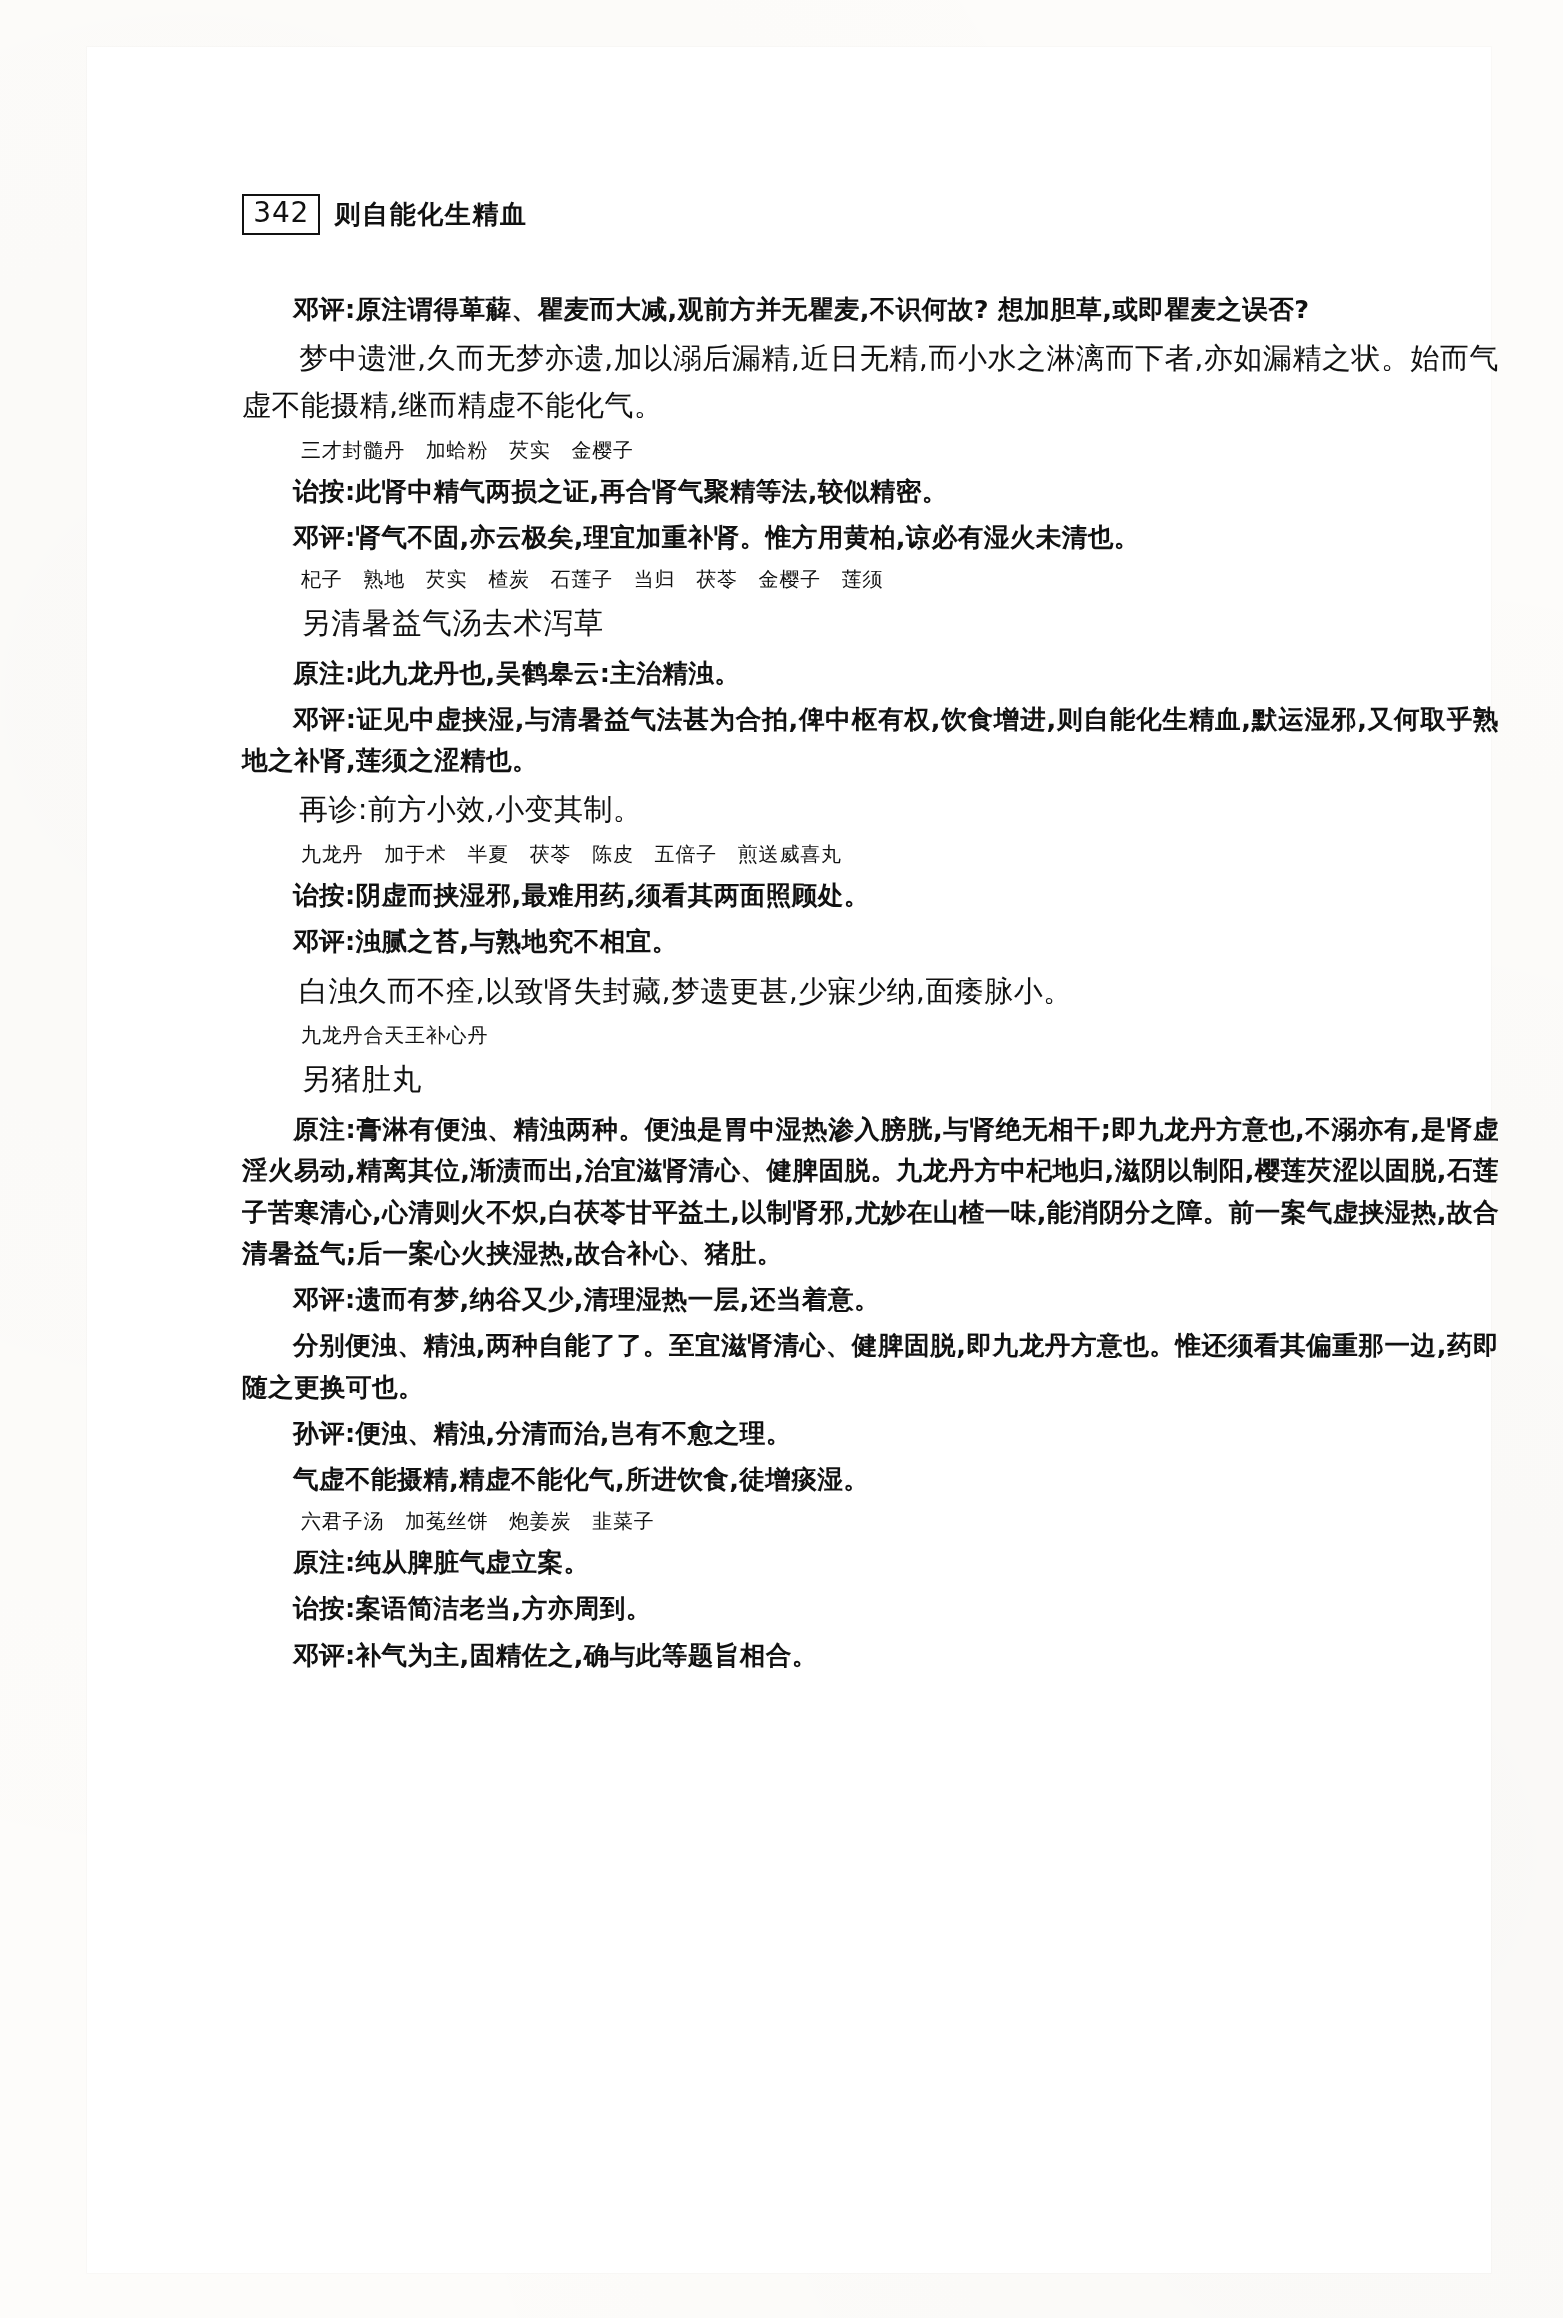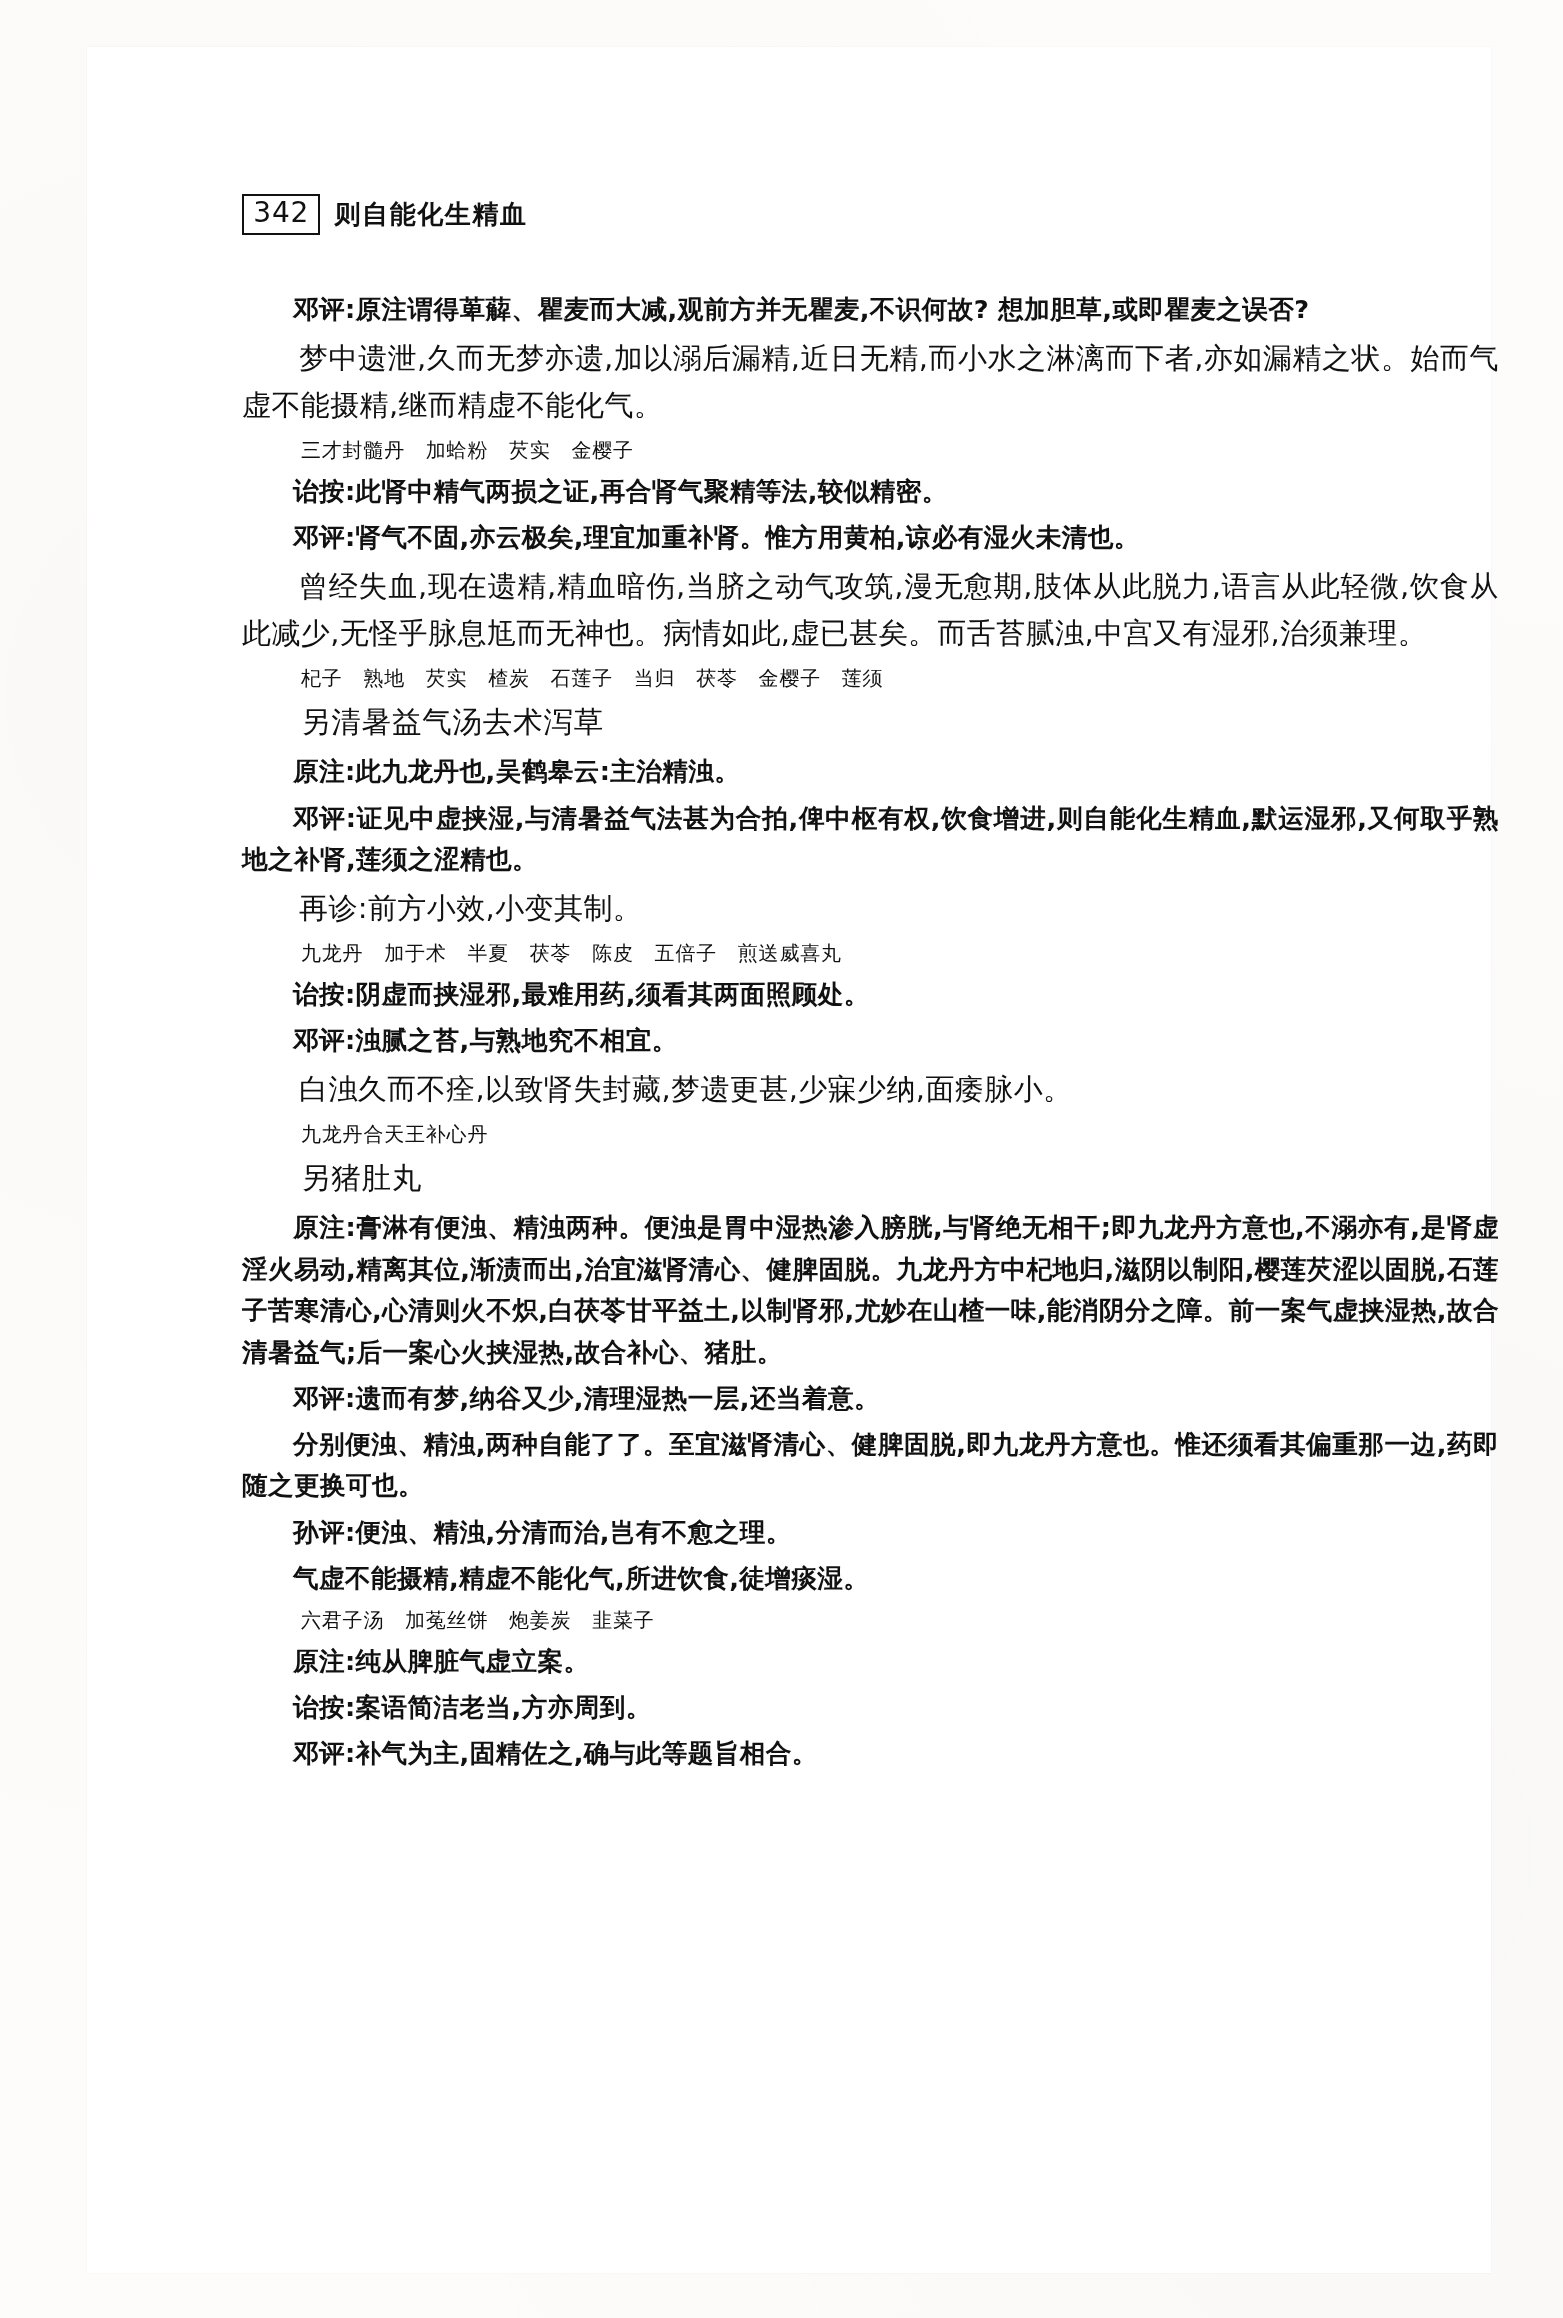--- a/index.html
+++ b/index.html
@@ -111,21 +111,20 @@
         <span class="page-number">342</span>
         <span class="book-title">则自能化生精血</span>
       </div>
 
       <div class="body-text">
         <p class="para lvl-note">邓评:原注谓得萆薢、瞿麦而大减,观前方并无瞿麦,不识何故? 想加胆草,或即瞿麦之误否?</p>
         <p class="para lvl-main">梦中遗泄,久而无梦亦遗,加以溺后漏精,近日无精,而小水之淋漓而下者,亦如漏精之状。始而气虚不能摄精,继而精虚不能化气。</p>
         <p class="para lvl-formula">三才封髓丹　加蛤粉　芡实　金樱子</p>
         <p class="para lvl-note">诒按:此肾中精气两损之证,再合肾气聚精等法,较似精密。</p>
         <p class="para lvl-note">邓评:肾气不固,亦云极矣,理宜加重补肾。惟方用黄柏,谅必有湿火未清也。</p>
-        <p class="para lvl-main">曾经失血,现在遗精,精血暗伤,当脐之动气攻筑,漫无愈期,肢体从此脱力,语言从此轻微,饮食从此减少,无怪乎脉息尪而无神也。病情如此,虚已甚矣。而舌苔腻浊,中宫又有湿邪,治须兼理。</p>
         <p class="para lvl-formula">杞子　熟地　芡实　楂炭　石莲子　当归　茯苓　金樱子　莲须</p>
         <p class="para lvl-formula2">另清暑益气汤去术泻草</p>
         <p class="para lvl-note">原注:此九龙丹也,吴鹤皋云:主治精浊。</p>
         <p class="para lvl-note">邓评:证见中虚挟湿,与清暑益气法甚为合拍,俾中枢有权,饮食增进,则自能化生精血,默运湿邪,又何取乎熟地之补肾,莲须之涩精也。</p>
         <p class="para lvl-main">再诊:前方小效,小变其制。</p>
         <p class="para lvl-formula">九龙丹　加于术　半夏　茯苓　陈皮　五倍子　煎送威喜丸</p>
         <p class="para lvl-note">诒按:阴虚而挟湿邪,最难用药,须看其两面照顾处。</p>
         <p class="para lvl-note">邓评:浊腻之苔,与熟地究不相宜。</p>
         <p class="para lvl-main">白浊久而不痊,以致肾失封藏,梦遗更甚,少寐少纳,面痿脉小。</p>
         <p class="para lvl-formula">九龙丹合天王补心丹</p>

